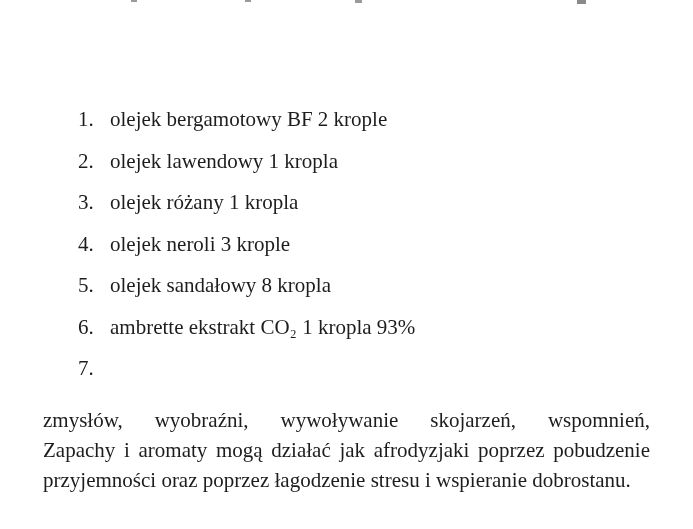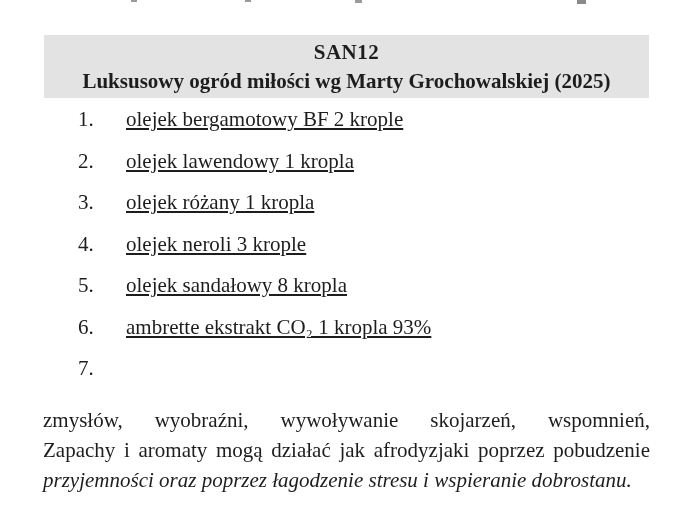--- a/index.html
+++ b/index.html
@@ -75,59 +75,53 @@
     margin-bottom: 17.5px;
     white-space: nowrap;
   }
   .item-number {
     position: absolute;
     left: 0;
     top: 0;
   }
   .item-text {
     display: inline-block;
-    margin-left: 48px;
-    text-decoration: underline;
+    margin-left: 32px;
   }
 
   
   .body-paragraph {
     position: absolute;
     left: 43px;
     top: 405px;
     width: 607px;
     font-size: 21px;
     line-height: 30px;
   }
   .para-line {
     height: 30px;
   }
   .para-line.justified {
     text-align: justify;
     text-align-last: justify;
   }
   .para-line.last {
     white-space: nowrap;
-    font-style: italic;
   }
 </style>
 </head>
 <body>
 
 <div class="page">
 
   <div class="fragment f1"></div>
   <div class="fragment f2"></div>
   <div class="fragment f3"></div>
   <div class="fragment f4"></div>
 
-  <div class="header-box">
-    <div class="header-code">SAN12</div>
-    <div class="header-title">Luksusowy ogród miłości wg Marty Grochowalskiej (2025)</div>
-  </div>
 
   <ol class="recipe-list">
     <li class="recipe-item">
       <span class="item-number">1.</span>
       <span class="item-text">olejek bergamotowy BF 2 krople</span>
     </li>
     <li class="recipe-item">
       <span class="item-number">2.</span>
       <span class="item-text">olejek lawendowy 1 kropla</span>
     </li>

